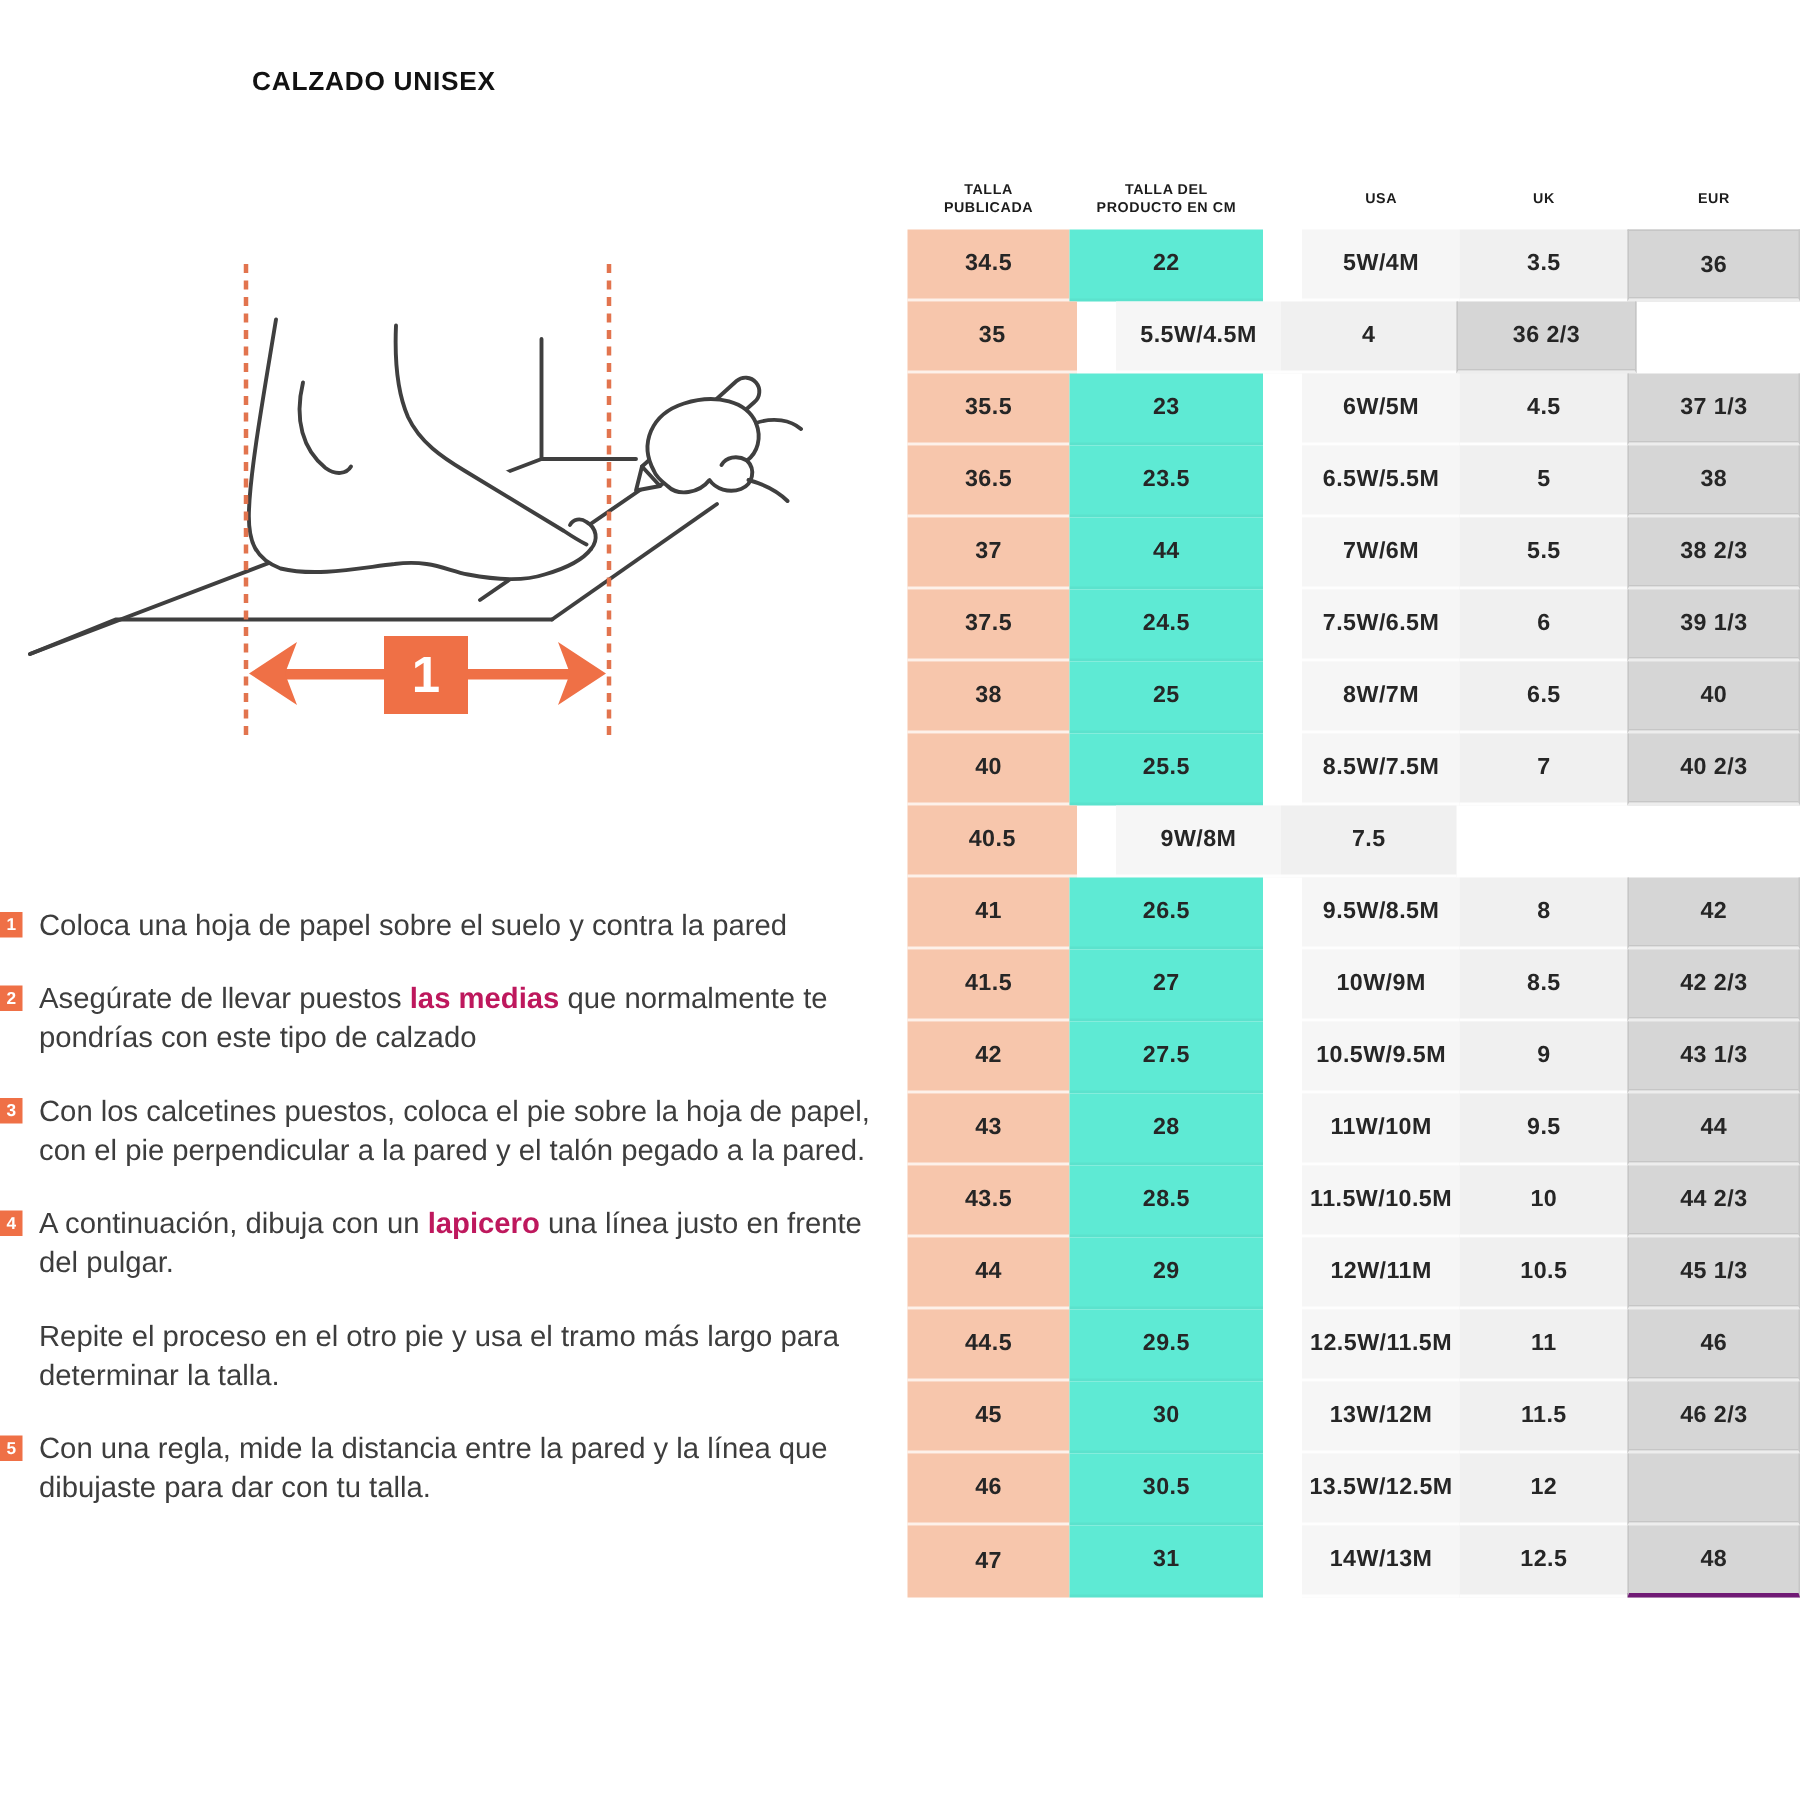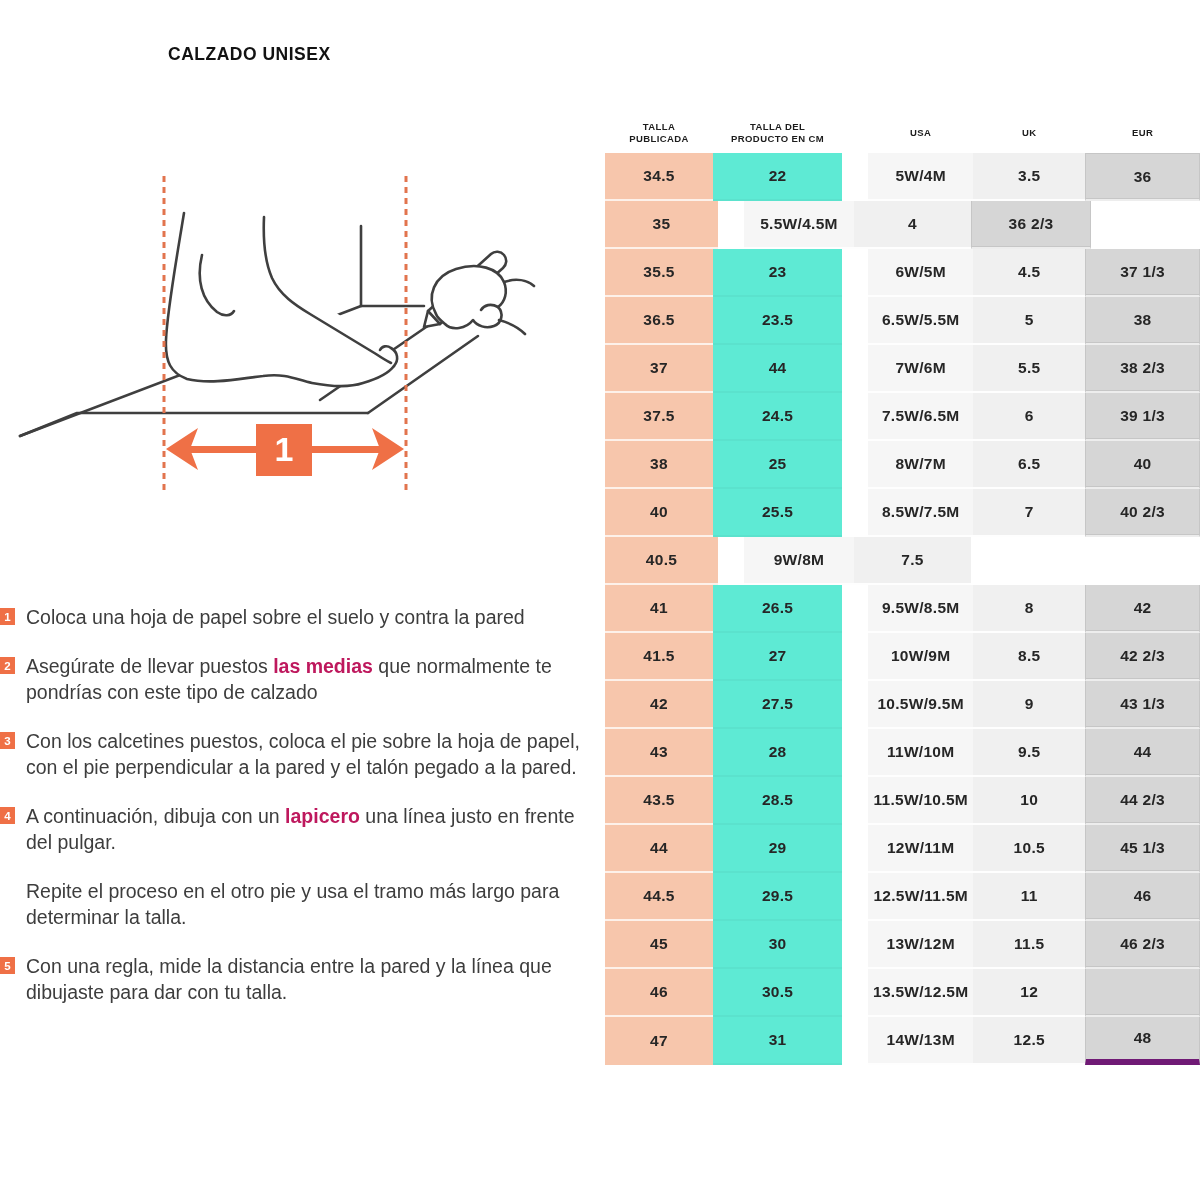--- a/index.html
+++ b/index.html
@@ -45,21 +45,21 @@
   .cell.c1{background:#5eead4;border-bottom:2px solid rgba(0,0,0,.03);}
   .cell.c2{background:var(--usa);border-bottom:2px solid rgba(255,255,255,.9);}
   .cell.c3{background:var(--uk);border-bottom:2px solid rgba(255,255,255,.9);}
   .cell.c4{
     background:var(--eur);
     border-left:1px solid #c6c6c6;border-right:1px solid #c6c6c6;
     border-bottom:2px solid #ededed;box-shadow:inset 0 -1px 0 #c6c6c6;
   }
   .trow:first-child .cell.c4{border-top:1px solid #c6c6c6;}
   .trow:last-child .cell.c0{border-bottom:none;}
-  .trow:last-child .cell.c4{border-bottom:6px solid #701a75;box-shadow:none;}
+  .trow:last-child .cell.c4{border-bottom:3px solid #701a75;box-shadow:none;}
 </style>
 </head>
 <body style="--accent: #EF7046; --dash: #E2744E; --peach: #F7C6AC; --usa: #F6F6F6; --uk: #F0F0F0; --eur: #D6D6D6;">
 
 <div class="canvas">
 
   <h1 class="title">CALZADO UNISEX</h1>
 
   <svg class="illus" viewBox="0 0 580 350" aria-hidden="true">
 

